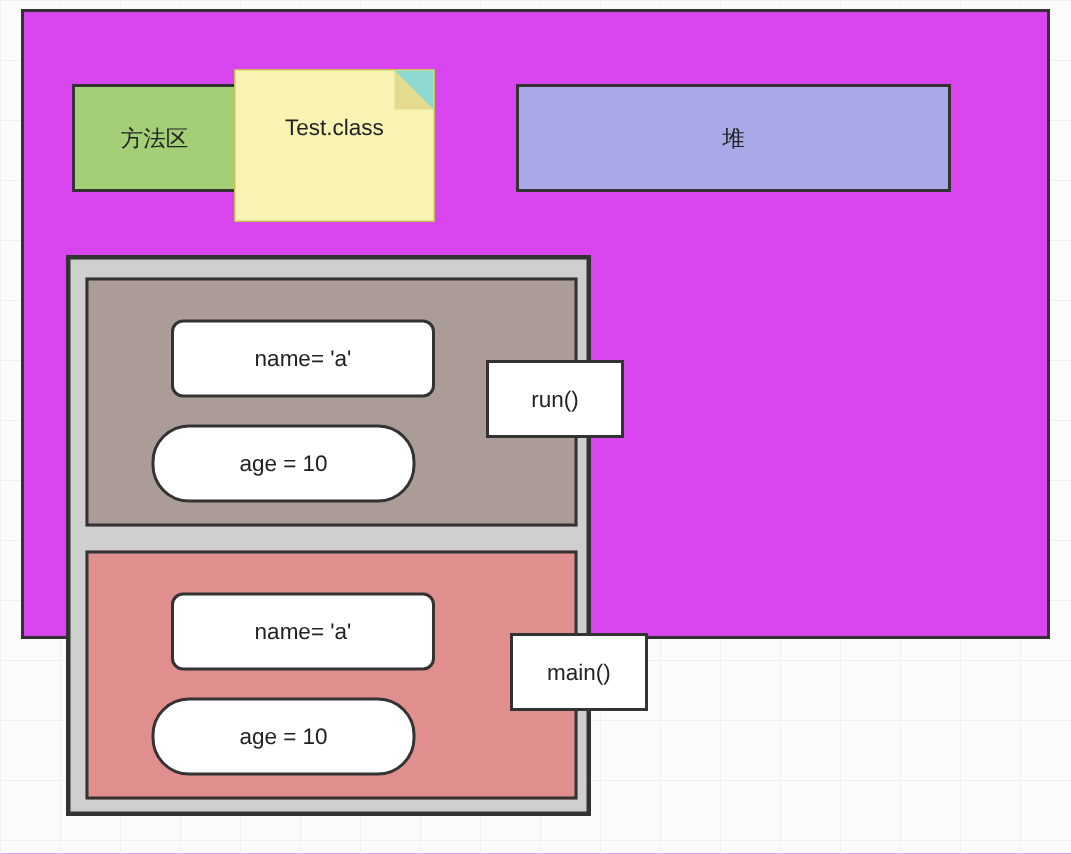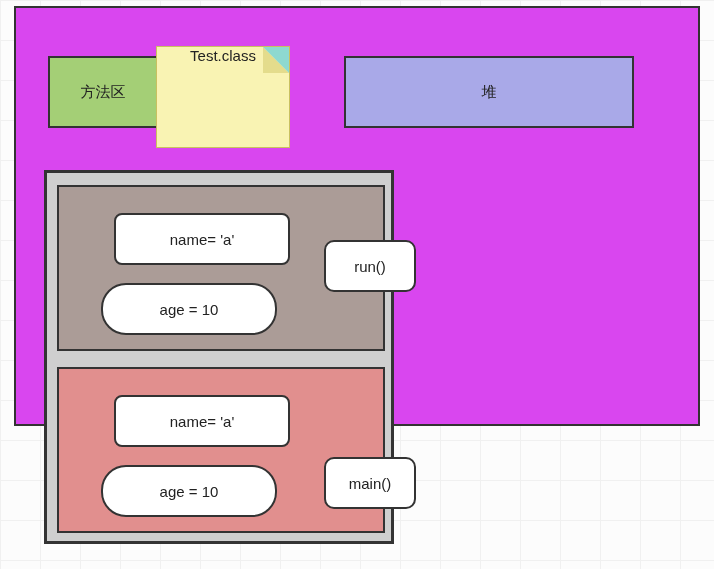--- a/index.html
+++ b/index.html
@@ -48,20 +48,21 @@
     .class-note {
       position: absolute;
       left: 140px;
       top: 38px;
       width: 134px;
       height: 102px;
       background: #f9f3b3;
       border: 1px solid #c9c060;
       display: flex;
       align-items: flex-start;
+      padding-top: 30px;
       justify-content: center;
       color: #222;
     }
 
     .class-note .fold {
       position: absolute;
       right: 0;
       top: 0;
       width: 0;
       height: 0;
@@ -139,36 +140,35 @@
 
     .field-name { top: 26px; margin-left: 13px; }
     .field-age  { top: 96px; border-radius: 25px; }
 
     .call-label {
       position: absolute;
       width: 92px;
       height: 52px;
       background: #ffffff;
       border: 2px solid #333;
-      border-radius: 10px;
+      border-radius: 0;
       display: flex;
       align-items: center;
       justify-content: center;
       color: #222;
     }
 
     .call-run {
       left: 308px;
       top: 232px;
     }
 
     .call-main {
-      left: 308px;
+      left: 324px;
       top: 414px;
-      margin-top: 35px;
     }
 
   </style>
 </head>
 <body>
 
 <div class="canvas">
 
   <div class="method-area">
     <span>方法区</span>

